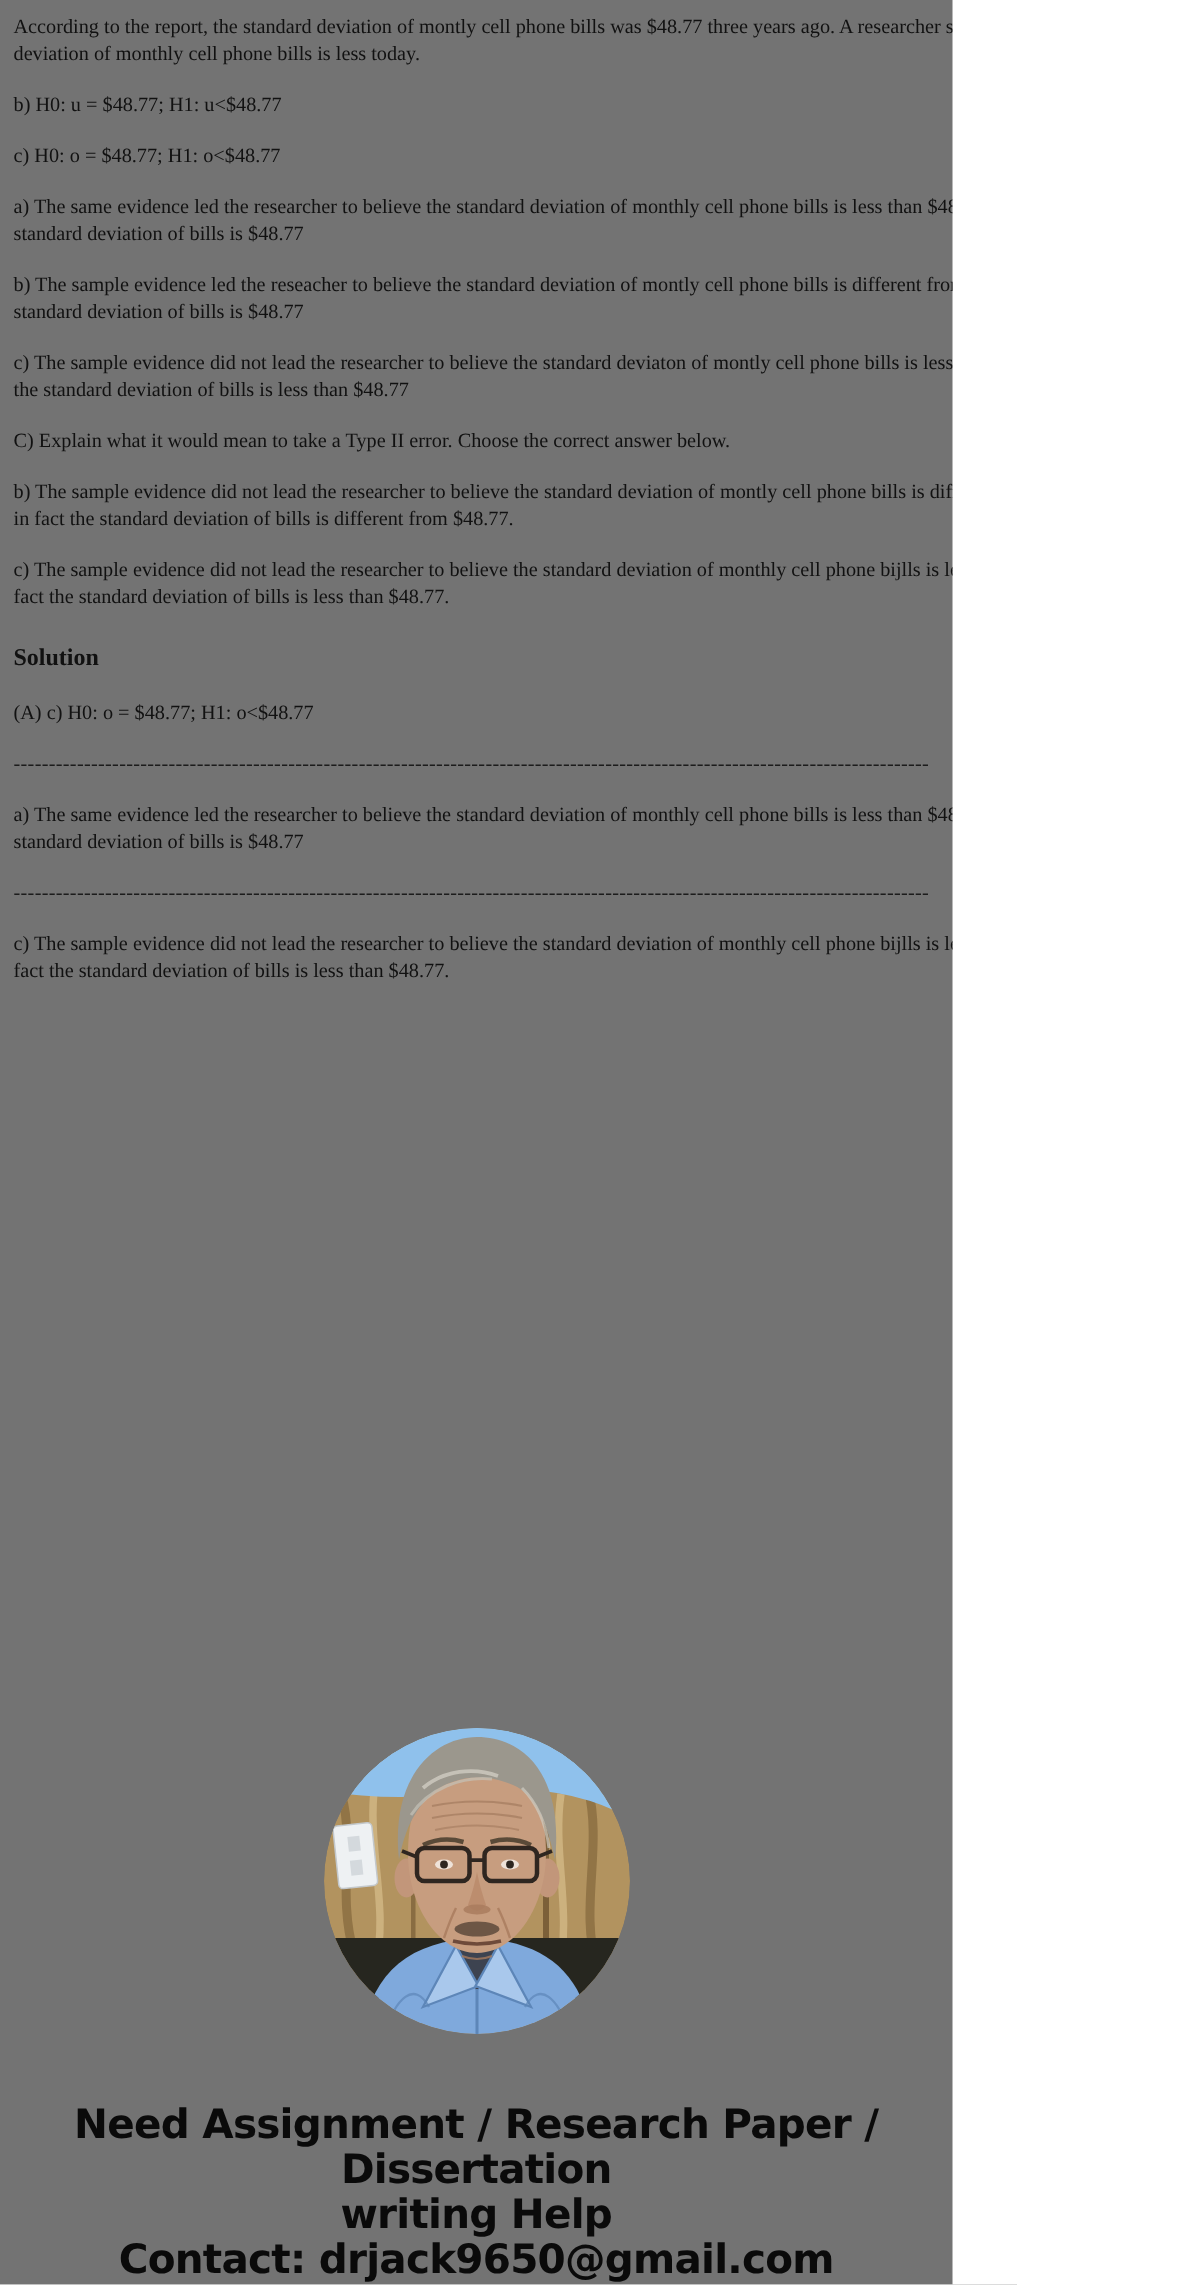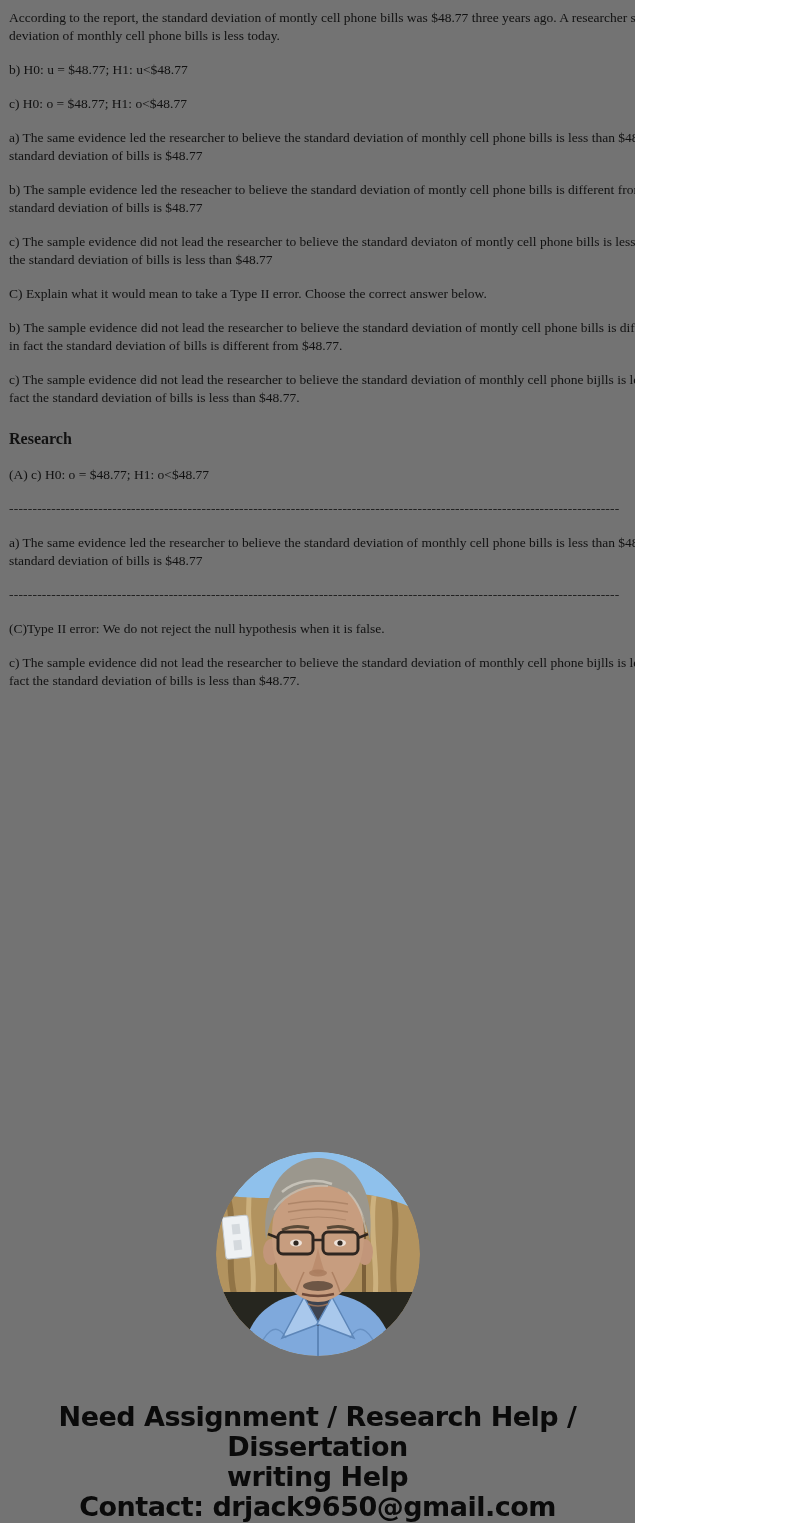--- a/index.html
+++ b/index.html
@@ -71,27 +71,26 @@
     <p>c) H0: o = $48.77; H1: o&lt;$48.77</p>
 
     <p>a) The same evidence led the researcher to believe the standard deviation of monthly cell phone bills is less than $48.77, when in fact the standard deviation of bills is $48.77</p>
     <p>b) The sample evidence led the reseacher to believe the standard deviation of montly cell phone bills is different from $48.77, when in fact the standard deviation of bills is $48.77</p>
     <p>c) The sample evidence did not lead the researcher to believe the standard deviaton of montly cell phone bills is less than $48.77, when in fact the standard deviation of bills is less than $48.77</p>
 
     <p>C) Explain what it would mean to take a Type II error. Choose the correct answer below.</p>
     <p>b) The sample evidence did not lead the researcher to believe the standard deviation of montly cell phone bills is different from $48.77, when in fact the standard deviation of bills is different from $48.77.</p>
     <p>c) The sample evidence did not lead the researcher to believe the standard deviation of monthly cell phone bijlls is less than $48.77, when in fact the standard deviation of bills is less than $48.77.</p>
 
-    <h2 class="solution-heading">Research</h2>
+    <h2 class="solution-heading">Solution</h2>
 
     <p>(A) c) H0: o = $48.77; H1: o&lt;$48.77</p>
     <p class="divider">----------------------------------------------------------------------------------------------------------------------------------</p>
     <p>a) The same evidence led the researcher to believe the standard deviation of monthly cell phone bills is less than $48.77, when in fact the standard deviation of bills is $48.77</p>
     <p class="divider">----------------------------------------------------------------------------------------------------------------------------------</p>
-    <p>(C)Type II error: We do not reject the null hypothesis when it is false.</p>
     <p>c) The sample evidence did not lead the researcher to believe the standard deviation of monthly cell phone bijlls is less than $48.77, when in fact the standard deviation of bills is less than $48.77.</p>
   </div>
 
   <div class="avatar-wrap">
     <svg viewBox="0 0 204 204" xmlns="http://www.w3.org/2000/svg">
       <defs>
         <clipPath id="circ">
             <circle cx="102" cy="102" r="102"></circle>
           </clipPath>
       </defs>
@@ -164,18 +163,18 @@
         <path d="M116 120 C 120 128 122 134 124 140" stroke="#a87a5d" stroke-width="1.6" fill="none" opacity="0.8"></path>
 
         <ellipse cx="102" cy="134" rx="15" ry="5" fill="#b0826          4" opacity="0.45"></ellipse>
         <path d="M86 142 Q 102 146 118 142" stroke="#6e4a3a" stroke-width="2.4" fill="none"></path>
         <path d="M92 152 Q 102 156 112 152" stroke="#a87a5d" stroke-width="1.4" fill="none" opacity="0.8"></path>
       </g>
     </svg>
   </div>
 
   <div class="promo-footer">
-    <div>Need Assignment / Research Help / Dissertation</div>
+    <div>Need Assignment / Research Paper / Dissertation</div>
     <div>writing Help</div>
     <div>Contact: drjack9650@gmail.com</div>
   </div>
 
 </div>
 
 </body></html>

